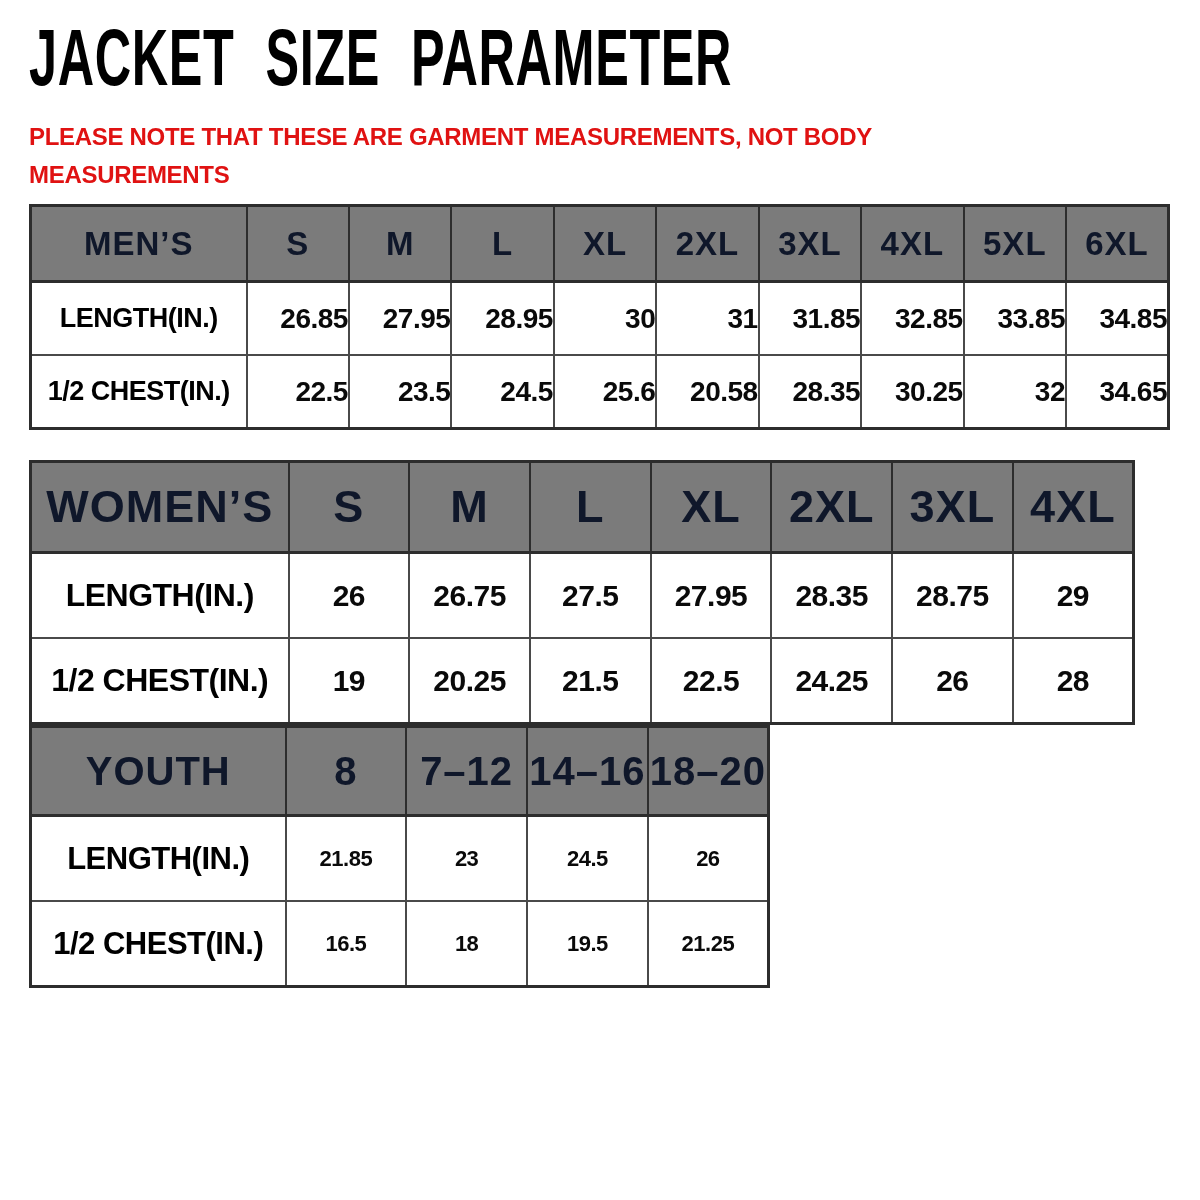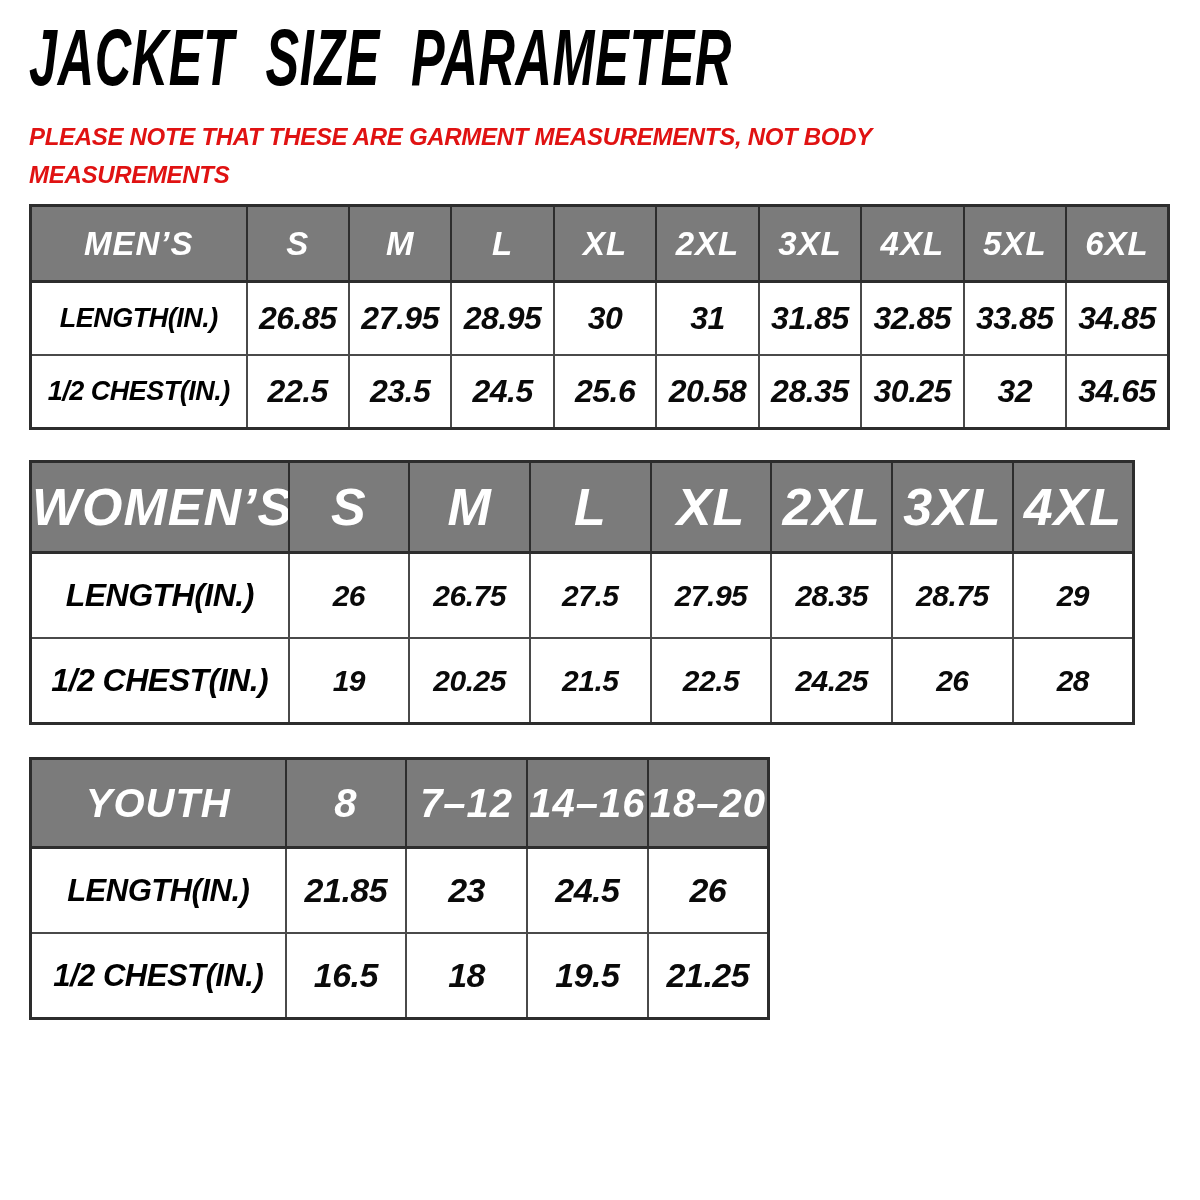--- a/index.html
+++ b/index.html
@@ -10,21 +10,20 @@
     height: 1200px;
     font-family: "Liberation Sans", sans-serif;
     overflow: hidden;
   }
   .page {
     position: relative;
     width: 1200px;
     height: 1200px;
     padding: 18px 0 0 29px;
     box-sizing: border-box;
-    font-style: italic;
     --red: #e01212;
     --header-gray: #7b7b7b;
     --border-dark: #2d2d2d;
     --border-mid: #4a4a4a;
   }
   h1.title {
     margin: 0;
     height: 80px;
     line-height: 80px;
     font-size: 80px;
@@ -53,54 +52,54 @@
     background: #fff;
   }
   table.size-table th, table.size-table td {
     border: 2px solid var(--border-mid);
     padding: 0;
     overflow: hidden;
     white-space: nowrap;
   }
   table.size-table thead th {
     background: var(--header-gray);
-    color: #ffffff;
+    color: #0f172a;
     font-weight: bold;
     border-color: var(--border-dark);
     border-bottom-width: 3px;
     letter-spacing: 1px;
   }
   table.size-table tbody th {
     font-weight: bold;
     color: #000;
     letter-spacing: -0.5px;
   }
   table.size-table tbody td {
     font-weight: bold;
     color: #0a0a0a;
     letter-spacing: -0.5px;
   }
   
   .mens { margin-top: 10px; width: 1141px; }
   .mens col.first { width: 216px; }
   .mens thead th { height: 73px; font-size: 33px; }
   .mens tbody th { height: 71px; font-size: 27px; }
-  .mens tbody td { height: 71px; font-size: 32px; }
+  .mens tbody td { height: 71px; font-size: 28px; text-align: right; }
   
   .womens { margin-top: 30px; width: 1106px; }
   .womens col.first { width: 258px; }
-  .womens thead th { height: 88px; font-size: 52px; }
+  .womens thead th { height: 88px; font-size: 45px; }
   .womens tbody th { height: 83px; font-size: 32px; }
   .womens tbody td { height: 83px; font-size: 30px; }
   
-  .youth { margin-top: 32px; width: 741px; }
+  .youth { width: 741px; }
   .youth col.first { width: 255px; }
   .youth thead th { height: 86px; font-size: 40px; }
   .youth tbody th { height: 83px; font-size: 31px; }
-  .youth tbody td { height: 83px; font-size: 34px; }
+  .youth tbody td { height: 83px; font-size: 22px; }
 
   .footer-para {
     margin: 36px 0 0 0;
     max-width: 1180px;
     color: var(--red);
     font-size: 28px;
     line-height: 46px;
     letter-spacing: -0.2px;
   }
   .footer-line {

